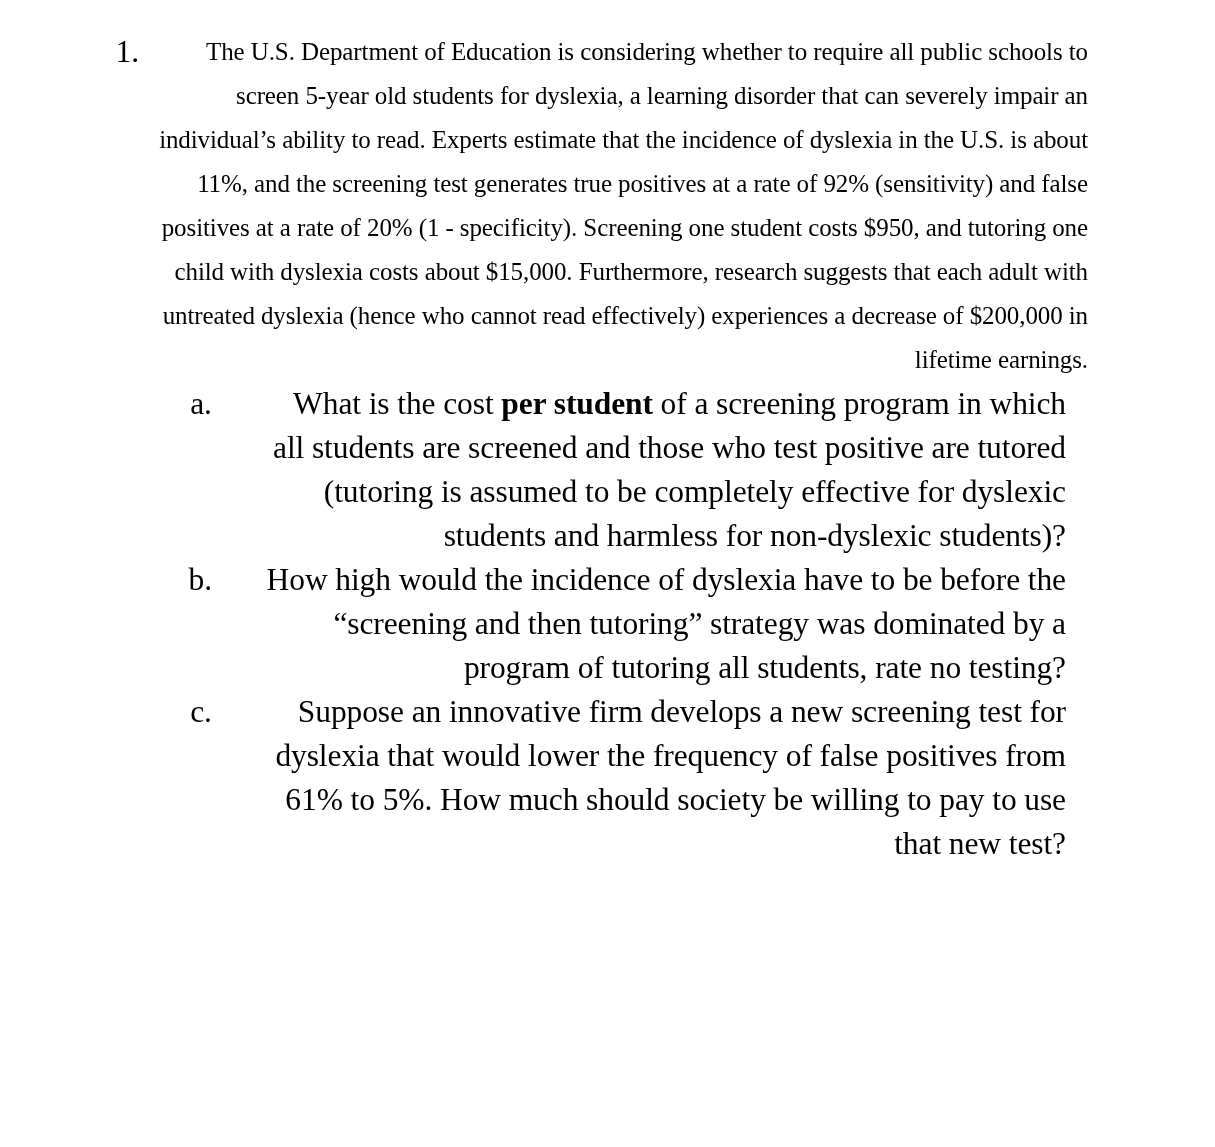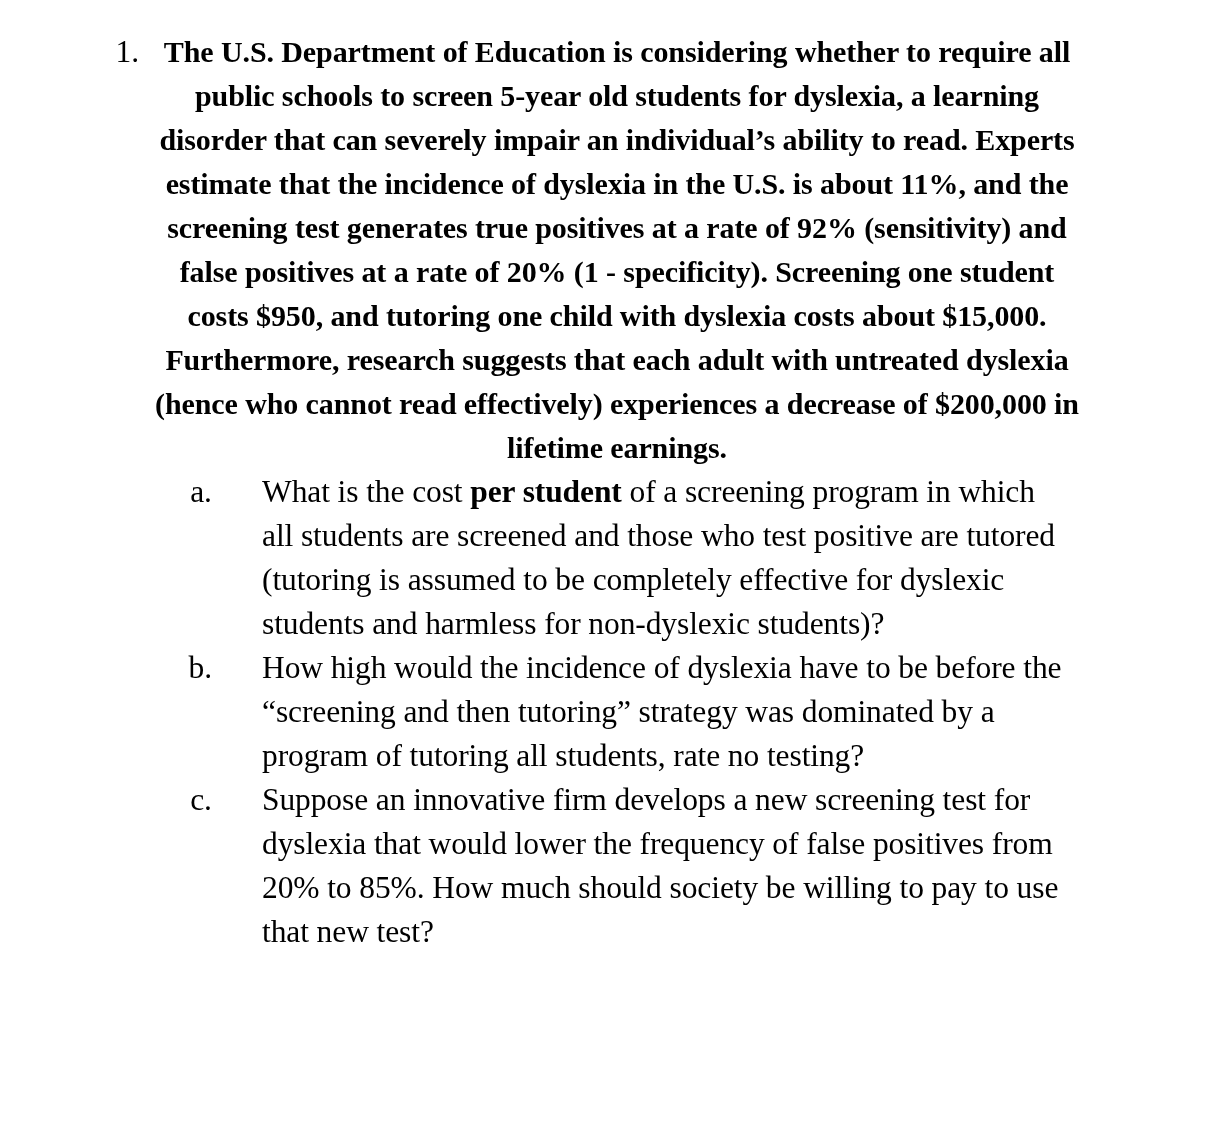--- a/index.html
+++ b/index.html
@@ -43,25 +43,24 @@
     position: absolute;
     left: 0;
     top: 0;
     width: 26px;
     text-align: right;
     font-size: 31.5px;
     line-height: 44px;
   }
 
   .q-body {
-    font-size: 30px;
+    font-size: 25px;
     line-height: 44px;
-    text-align: center;
+    text-align: right;
     letter-spacing: -0.1px;
-    font-weight: bold;
   }
 
   
   .sub-list {
     list-style: none;
     margin: 0;
     padding: 0;
     width: 920px;
   }
 
@@ -77,21 +76,21 @@
     left: 0;
     top: 0;
     width: 66px;
     text-align: right;
     font-size: 31.5px;
     line-height: 44px;
   }
 
   .sub-body {
     display: block;
-    text-align: left;
+    text-align: right;
     letter-spacing: -0.1px;
     margin-left: 40px;
   }
 
   b, .bold {
     font-weight: bold;
   }
 </style>
 </head>
 <body>
@@ -112,20 +111,20 @@
           <span class="sub-body"><span>What is the cost </span><b>per student</b><span> of a screening program in which all students are screened and those who test positive are tutored (tutoring is assumed to be completely effective for dyslexic students and harmless for non-dyslexic students)?</span></span>
         </li>
 
         <li class="sub-item">
           <span class="sub-marker">b.</span>
           <span class="sub-body">How high would the incidence of dyslexia have to be before the “screening and then tutoring” strategy was dominated by a program of tutoring all students, rate no testing?</span>
         </li>
 
         <li class="sub-item">
           <span class="sub-marker">c.</span>
-          <span class="sub-body">Suppose an innovative firm develops a new screening test for dyslexia that would lower the frequency of false positives from 20% to 85%. How much should society be willing to pay to use that new test?</span>
+          <span class="sub-body">Suppose an innovative firm develops a new screening test for dyslexia that would lower the frequency of false positives from 61% to 5%. How much should society be willing to pay to use that new test?</span>
         </li>
 
       </ol>
     </li>
   </ol>
 
 </div>
 
 </body></html>

